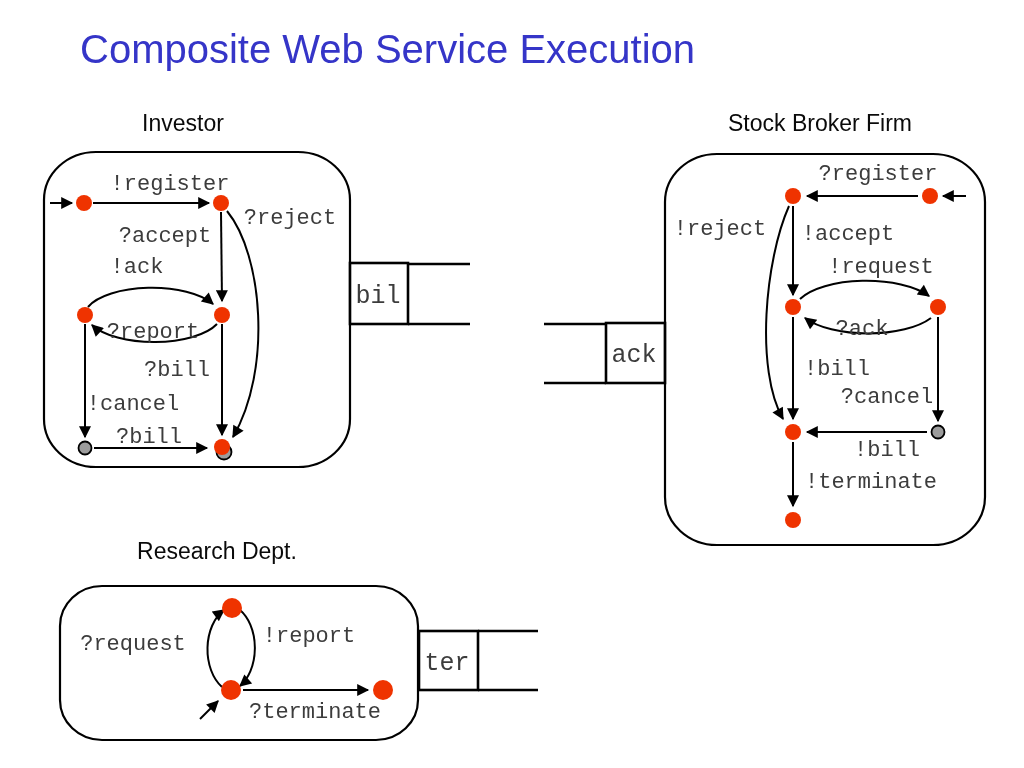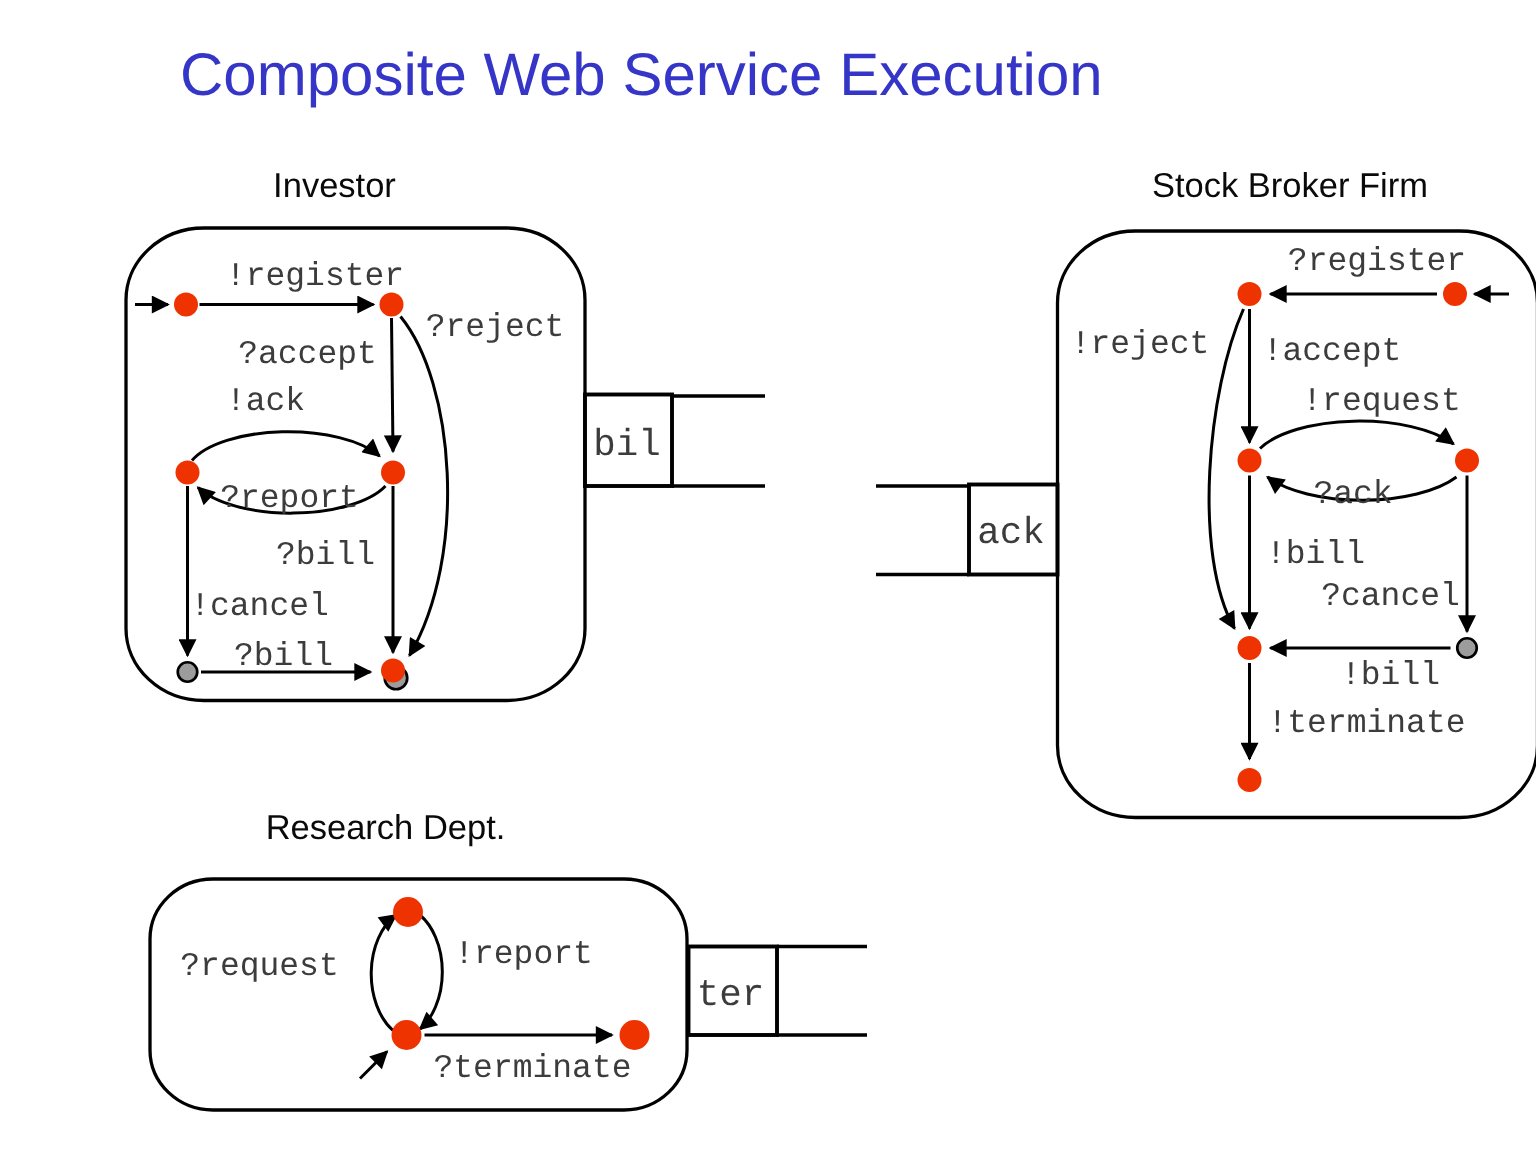--- a/index.html
+++ b/index.html
@@ -9,21 +9,20 @@
     width: 1024px;
     height: 768px;
     overflow: hidden;
     font-family: "Liberation Sans", sans-serif;
   }
   .slide {
     position: relative;
     width: 904px;
     height: 768px;
     background: #ffffff;
-    padding-left: 40px;
   }
   svg { display: block; }
   .edge {
     fill: none;
     stroke: #000000;
     stroke-width: 2;
   }
   .boundary {
     fill: none;
     stroke: #000000;

